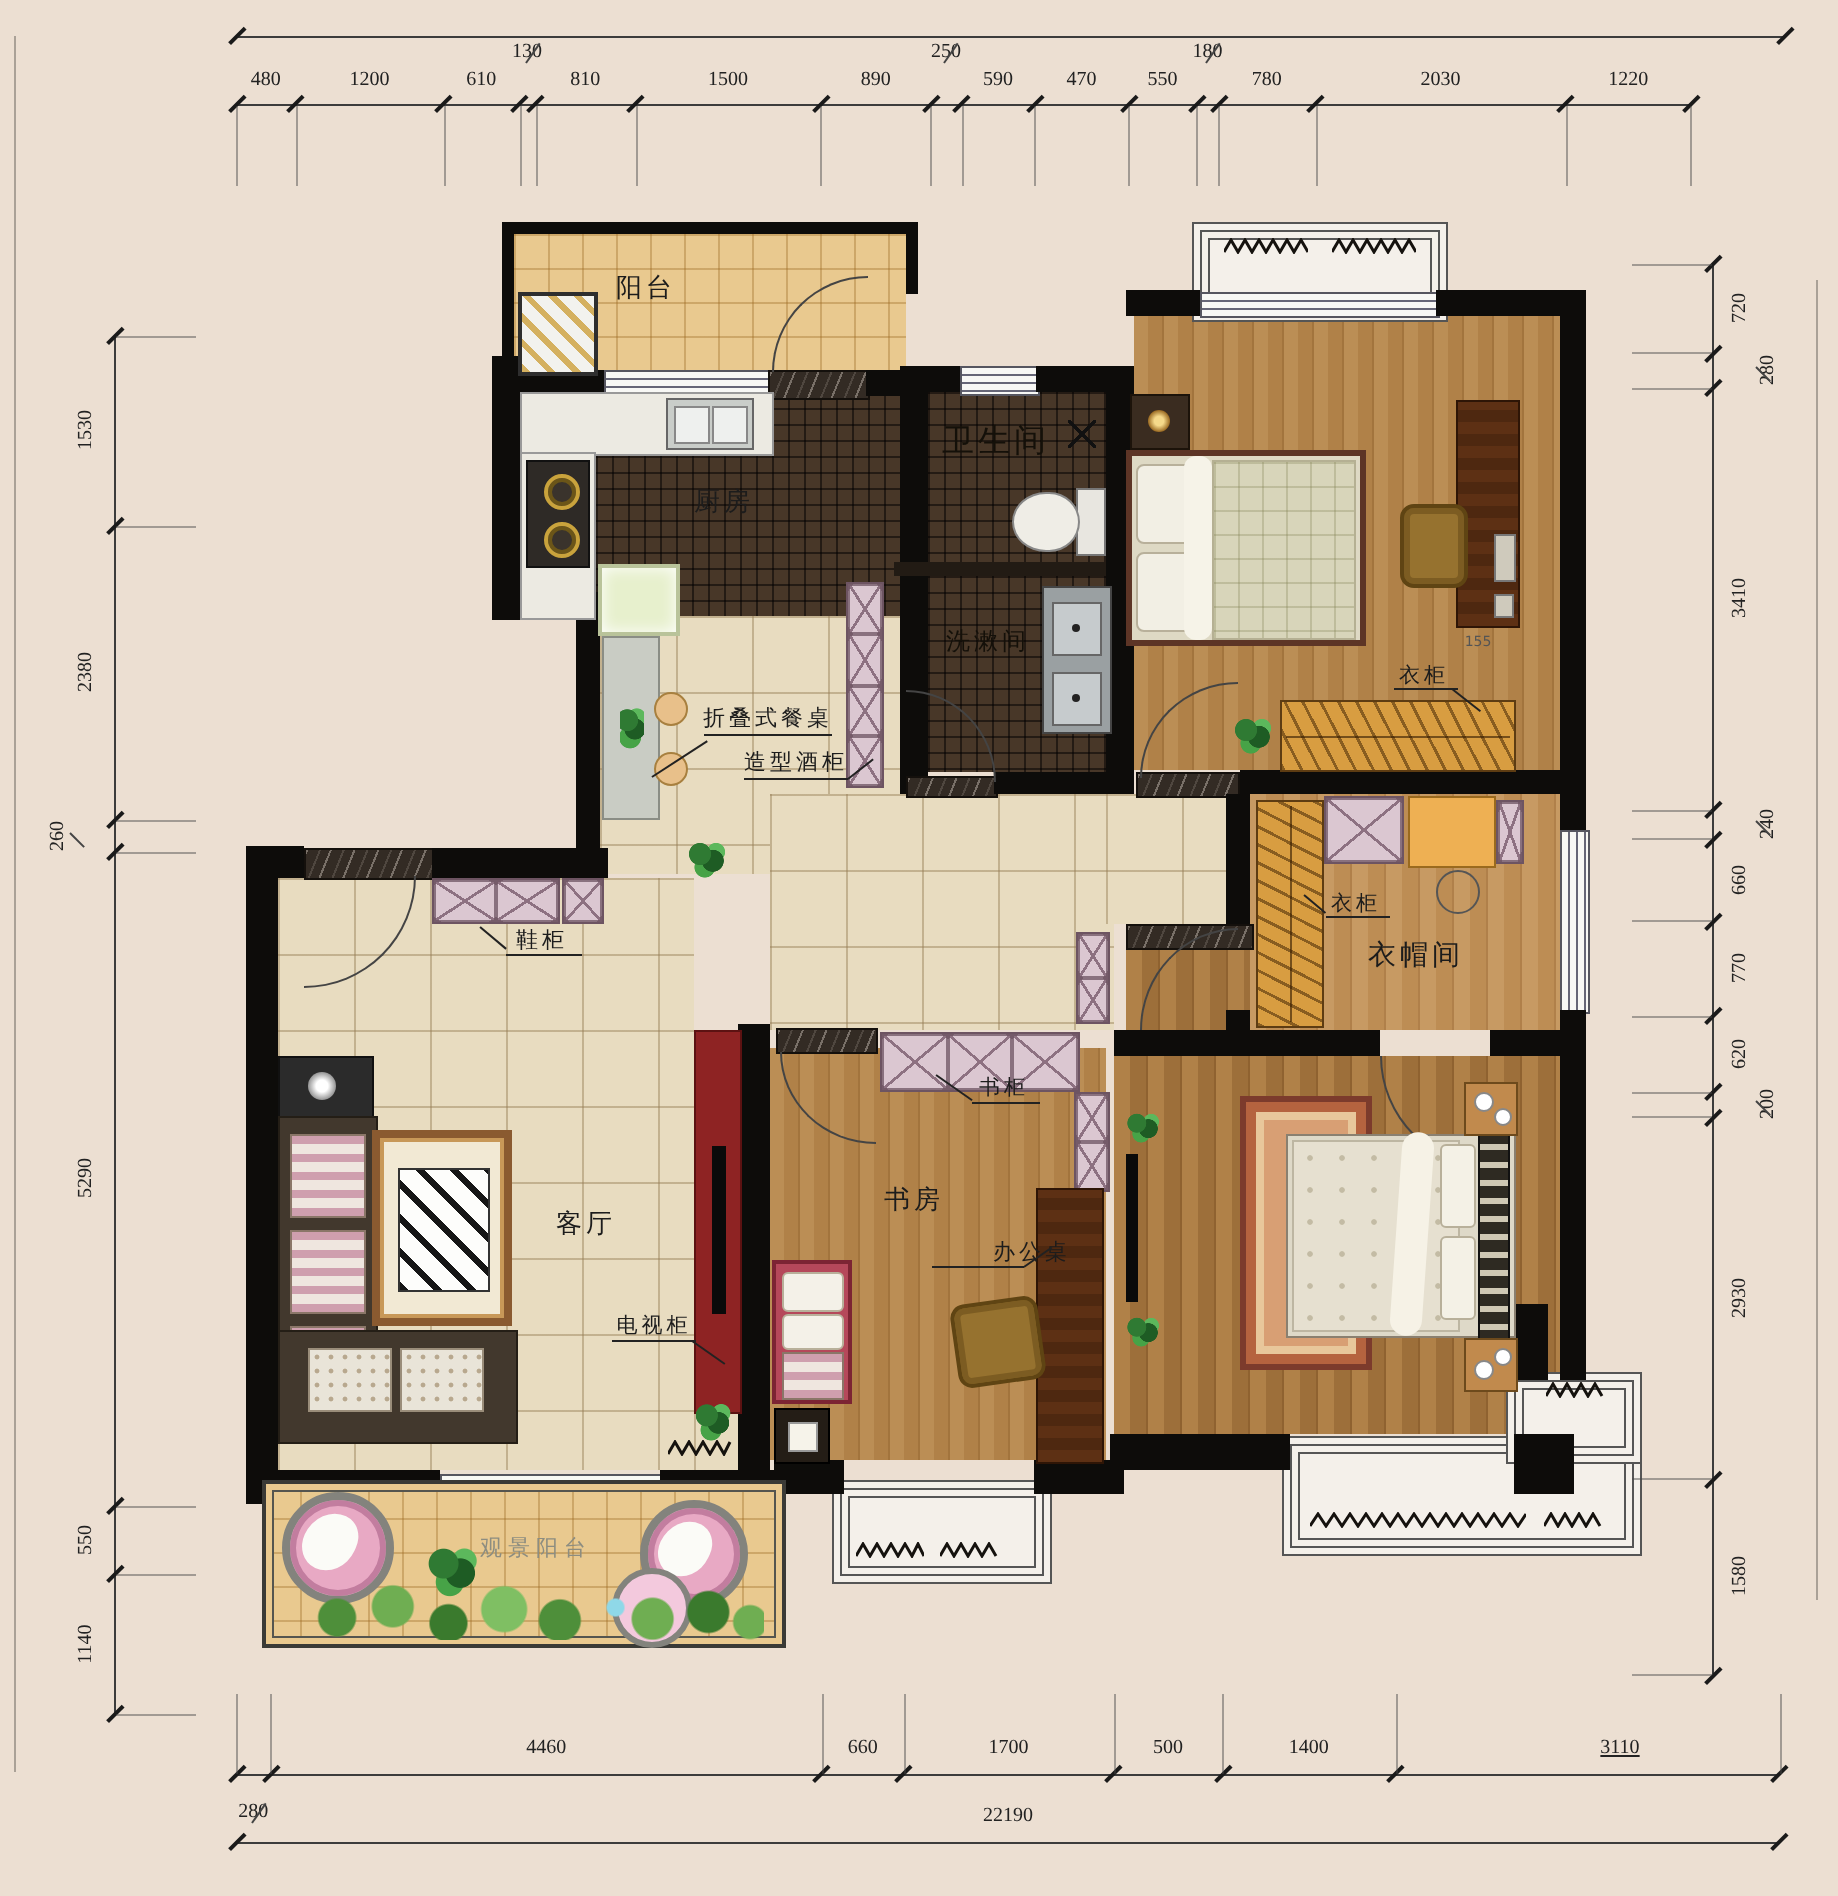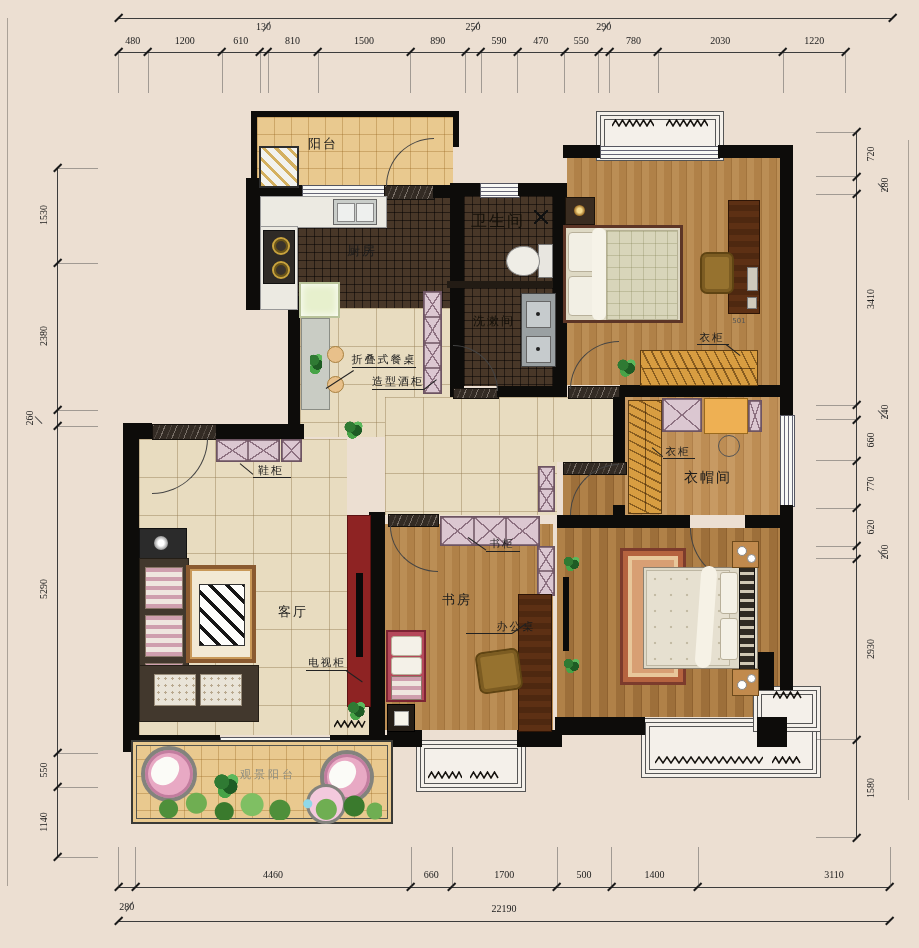--- a/index.html
+++ b/index.html
@@ -314,21 +314,21 @@
   <div class="e line" style="left:326px;top:388px;width:33px;transform:rotate(-33deg)"></div>
   <div class="e lbl sm" style="left:398px;top:381px;font-size:11px">造型酒柜</div>
   <div class="e line" style="left:372px;top:389px;width:52px"></div>
   <div class="e line" style="left:424px;top:389px;width:16px;transform:rotate(-38deg)"></div>
   <div class="e lbl sm" style="left:271px;top:470px;font-size:11px">鞋柜</div>
   <div class="e line" style="left:253px;top:477px;width:38px"></div>
   <div class="e line" style="left:240px;top:463px;width:17px;transform:rotate(40deg)"></div>
   <div class="e lbl sm" style="left:712px;top:338px;font-size:10.5px">衣柜</div>
   <div class="e line" style="left:697px;top:344px;width:32px"></div>
   <div class="e line" style="left:726px;top:344px;width:18px;transform:rotate(38deg)"></div>
-  <div class="e lbl sm" style="left:739px;top:321px;font-size:7px;letter-spacing:0;color:#555">501</div>
+  <div class="e lbl sm" style="left:739px;top:321px;font-size:7px;letter-spacing:0;color:#555">155</div>
   <div class="e lbl sm" style="left:678px;top:452px;font-size:10.5px">衣柜</div>
   <div class="e line" style="left:663px;top:458px;width:32px"></div>
   <div class="e line" style="left:652px;top:447px;width:14px;transform:rotate(40deg)"></div>
   <div class="e lbl sm" style="left:502px;top:544px;font-size:10.5px">书柜</div>
   <div class="e line" style="left:486px;top:551px;width:34px"></div>
   <div class="e line" style="left:468px;top:537px;width:22px;transform:rotate(35deg)"></div>
   <div class="e lbl sm" style="left:516px;top:626px;font-size:11px">办公桌</div>
   <div class="e line" style="left:466px;top:633px;width:46px"></div>
   <div class="e line" style="left:512px;top:633px;width:17px;transform:rotate(-35deg)"></div>
   <div class="e lbl sm" style="left:327px;top:663px;font-size:10.5px">电视柜</div>
@@ -375,21 +375,21 @@
       <span class="dimtxt" style="left: 263.539px; top: 26px; transform: translate(-50%, -50%);">130</span>
       <div style="position: absolute; left: 262.539px; top: 31px; width: 12px; height: 1px; background: rgb(68, 68, 68); transform: rotate(-55deg); transform-origin: left center;"></div>
       <span class="dimtxt" style="left: 292.585px; top: 40px; transform: translate(-50%, -50%);">810</span>
       <span class="dimtxt" style="left: 363.964px; top: 40px; transform: translate(-50%, -50%);">1500</span>
       <span class="dimtxt" style="left: 437.815px; top: 40px; transform: translate(-50%, -50%);">890</span>
       <span class="dimtxt" style="left: 473.041px; top: 26px; transform: translate(-50%, -50%);">250</span>
       <div style="position: absolute; left: 472.041px; top: 31px; width: 12px; height: 1px; background: rgb(68, 68, 68); transform: rotate(-55deg); transform-origin: left center;"></div>
       <span class="dimtxt" style="left: 498.997px; top: 40px; transform: translate(-50%, -50%);">590</span>
       <span class="dimtxt" style="left: 540.712px; top: 40px; transform: translate(-50%, -50%);">470</span>
       <span class="dimtxt" style="left: 581.191px; top: 40px; transform: translate(-50%, -50%);">550</span>
-      <span class="dimtxt" style="left: 603.748px; top: 26px; transform: translate(-50%, -50%);">290</span>
+      <span class="dimtxt" style="left: 603.748px; top: 26px; transform: translate(-50%, -50%);">180</span>
       <div style="position: absolute; left: 602.748px; top: 31px; width: 12px; height: 1px; background: rgb(68, 68, 68); transform: rotate(-55deg); transform-origin: left center;"></div>
       <span class="dimtxt" style="left: 633.412px; top: 40px; transform: translate(-50%, -50%);">780</span>
       <span class="dimtxt" style="left: 720.241px; top: 40px; transform: translate(-50%, -50%);">2030</span>
       <span class="dimtxt" style="left: 814.177px; top: 40px; transform: translate(-50%, -50%);">1220</span>
       <div style="position: absolute; left: 118px; top: 887px; width: 771.882px; height: 1px; background: rgb(60, 60, 60);"></div>
       <div style="position: absolute; left: 112.5px; top: 886.4px; width: 11px; height: 1.5px; background: rgb(26, 26, 26); transform: rotate(-45deg);"></div>
       <div style="position: absolute; left: 118px; top: 847px; width: 1px; height: 40px; background: rgba(70, 70, 70, 0.45);"></div>
       <div style="position: absolute; left: 129.804px; top: 886.4px; width: 11px; height: 1.5px; background: rgb(26, 26, 26); transform: rotate(-45deg);"></div>
       <div style="position: absolute; left: 135.304px; top: 847px; width: 1px; height: 40px; background: rgba(70, 70, 70, 0.45);"></div>
       <div style="position: absolute; left: 405.432px; top: 886.4px; width: 11px; height: 1.5px; background: rgb(26, 26, 26); transform: rotate(-45deg);"></div>
@@ -404,21 +404,21 @@
       <div style="position: absolute; left: 697.684px; top: 847px; width: 1px; height: 40px; background: rgba(70, 70, 70, 0.45);"></div>
       <div style="position: absolute; left: 884.382px; top: 886.4px; width: 11px; height: 1.5px; background: rgb(26, 26, 26); transform: rotate(-45deg);"></div>
       <div style="position: absolute; left: 889.882px; top: 847px; width: 1px; height: 40px; background: rgba(70, 70, 70, 0.45);"></div>
       <span class="dimtxt" style="left: 126.652px; top: 906px; transform: translate(-50%, -50%);">280</span>
       <div style="position: absolute; left: 125.652px; top: 911px; width: 12px; height: 1px; background: rgb(68, 68, 68); transform: rotate(-55deg); transform-origin: left center;"></div>
       <span class="dimtxt" style="left: 273.118px; top: 874px; transform: translate(-50%, -50%);">4460</span>
       <span class="dimtxt" style="left: 431.326px; top: 874px; transform: translate(-50%, -50%);">660</span>
       <span class="dimtxt" style="left: 504.25px; top: 874px; transform: translate(-50%, -50%);">1700</span>
       <span class="dimtxt" style="left: 583.972px; top: 874px; transform: translate(-50%, -50%);">500</span>
       <span class="dimtxt" style="left: 654.424px; top: 874px; transform: translate(-50%, -50%);">1400</span>
-      <span class="dimtxt" style="left: 834px; top: 874px; transform: translate(-50%, -50%);">3110</span>
+      <span class="dimtxt" style="left: 810px; top: 874px; transform: translate(-50%, -50%); text-decoration: underline;">3110</span>
       <div style="position: absolute; left: 118px; top: 921px; width: 771.882px; height: 1px; background: rgb(60, 60, 60);"></div>
       <div style="position: absolute; left: 112.5px; top: 920.4px; width: 11px; height: 1.5px; background: rgb(26, 26, 26); transform: rotate(-45deg);"></div>
       <div style="position: absolute; left: 884.382px; top: 920.4px; width: 11px; height: 1.5px; background: rgb(26, 26, 26); transform: rotate(-45deg);"></div>
       <span class="dimtxt" style="left: 503.941px; top: 908px; transform: translate(-50%, -50%);">22190</span>
       <div style="position: absolute; top: 168px; left: 57px; height: 689.07px; width: 1px; background: rgb(60, 60, 60);"></div>
       <div style="position: absolute; left: 51.5px; top: 167.4px; width: 11px; height: 1.5px; background: rgb(26, 26, 26); transform: rotate(-45deg);"></div>
       <div style="position: absolute; top: 168px; left: 58px; height: 1px; width: 40px; background: rgba(70, 70, 70, 0.45);"></div>
       <div style="position: absolute; left: 51.5px; top: 261.954px; width: 11px; height: 1.5px; background: rgb(26, 26, 26); transform: rotate(-45deg);"></div>
       <div style="position: absolute; top: 262.554px; left: 58px; height: 1px; width: 40px; background: rgba(70, 70, 70, 0.45);"></div>
       <div style="position: absolute; left: 51.5px; top: 409.038px; width: 11px; height: 1.5px; background: rgb(26, 26, 26); transform: rotate(-45deg);"></div>

